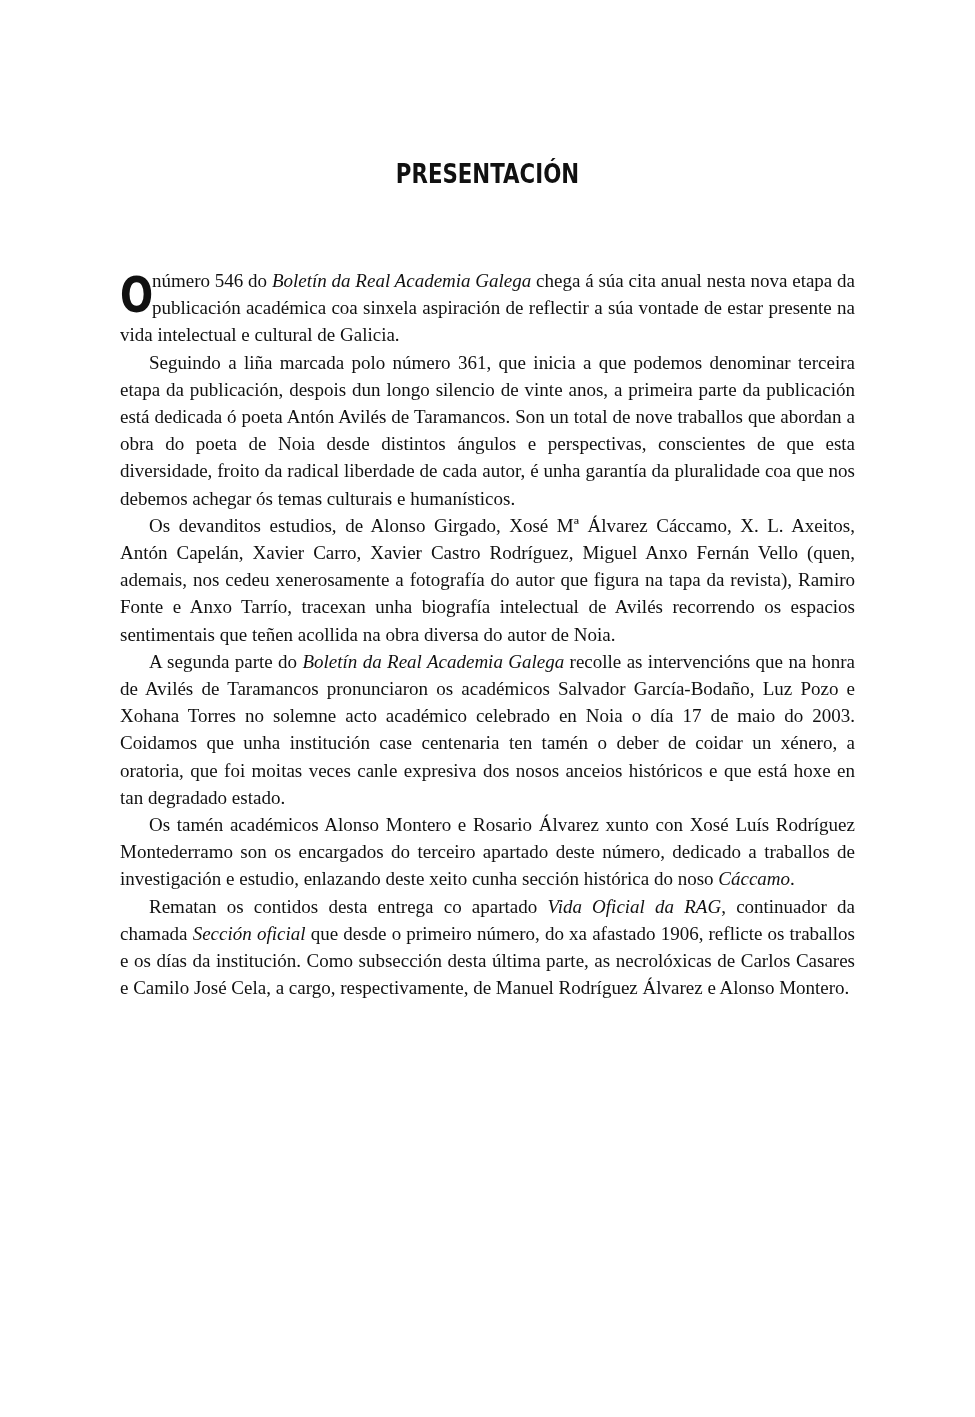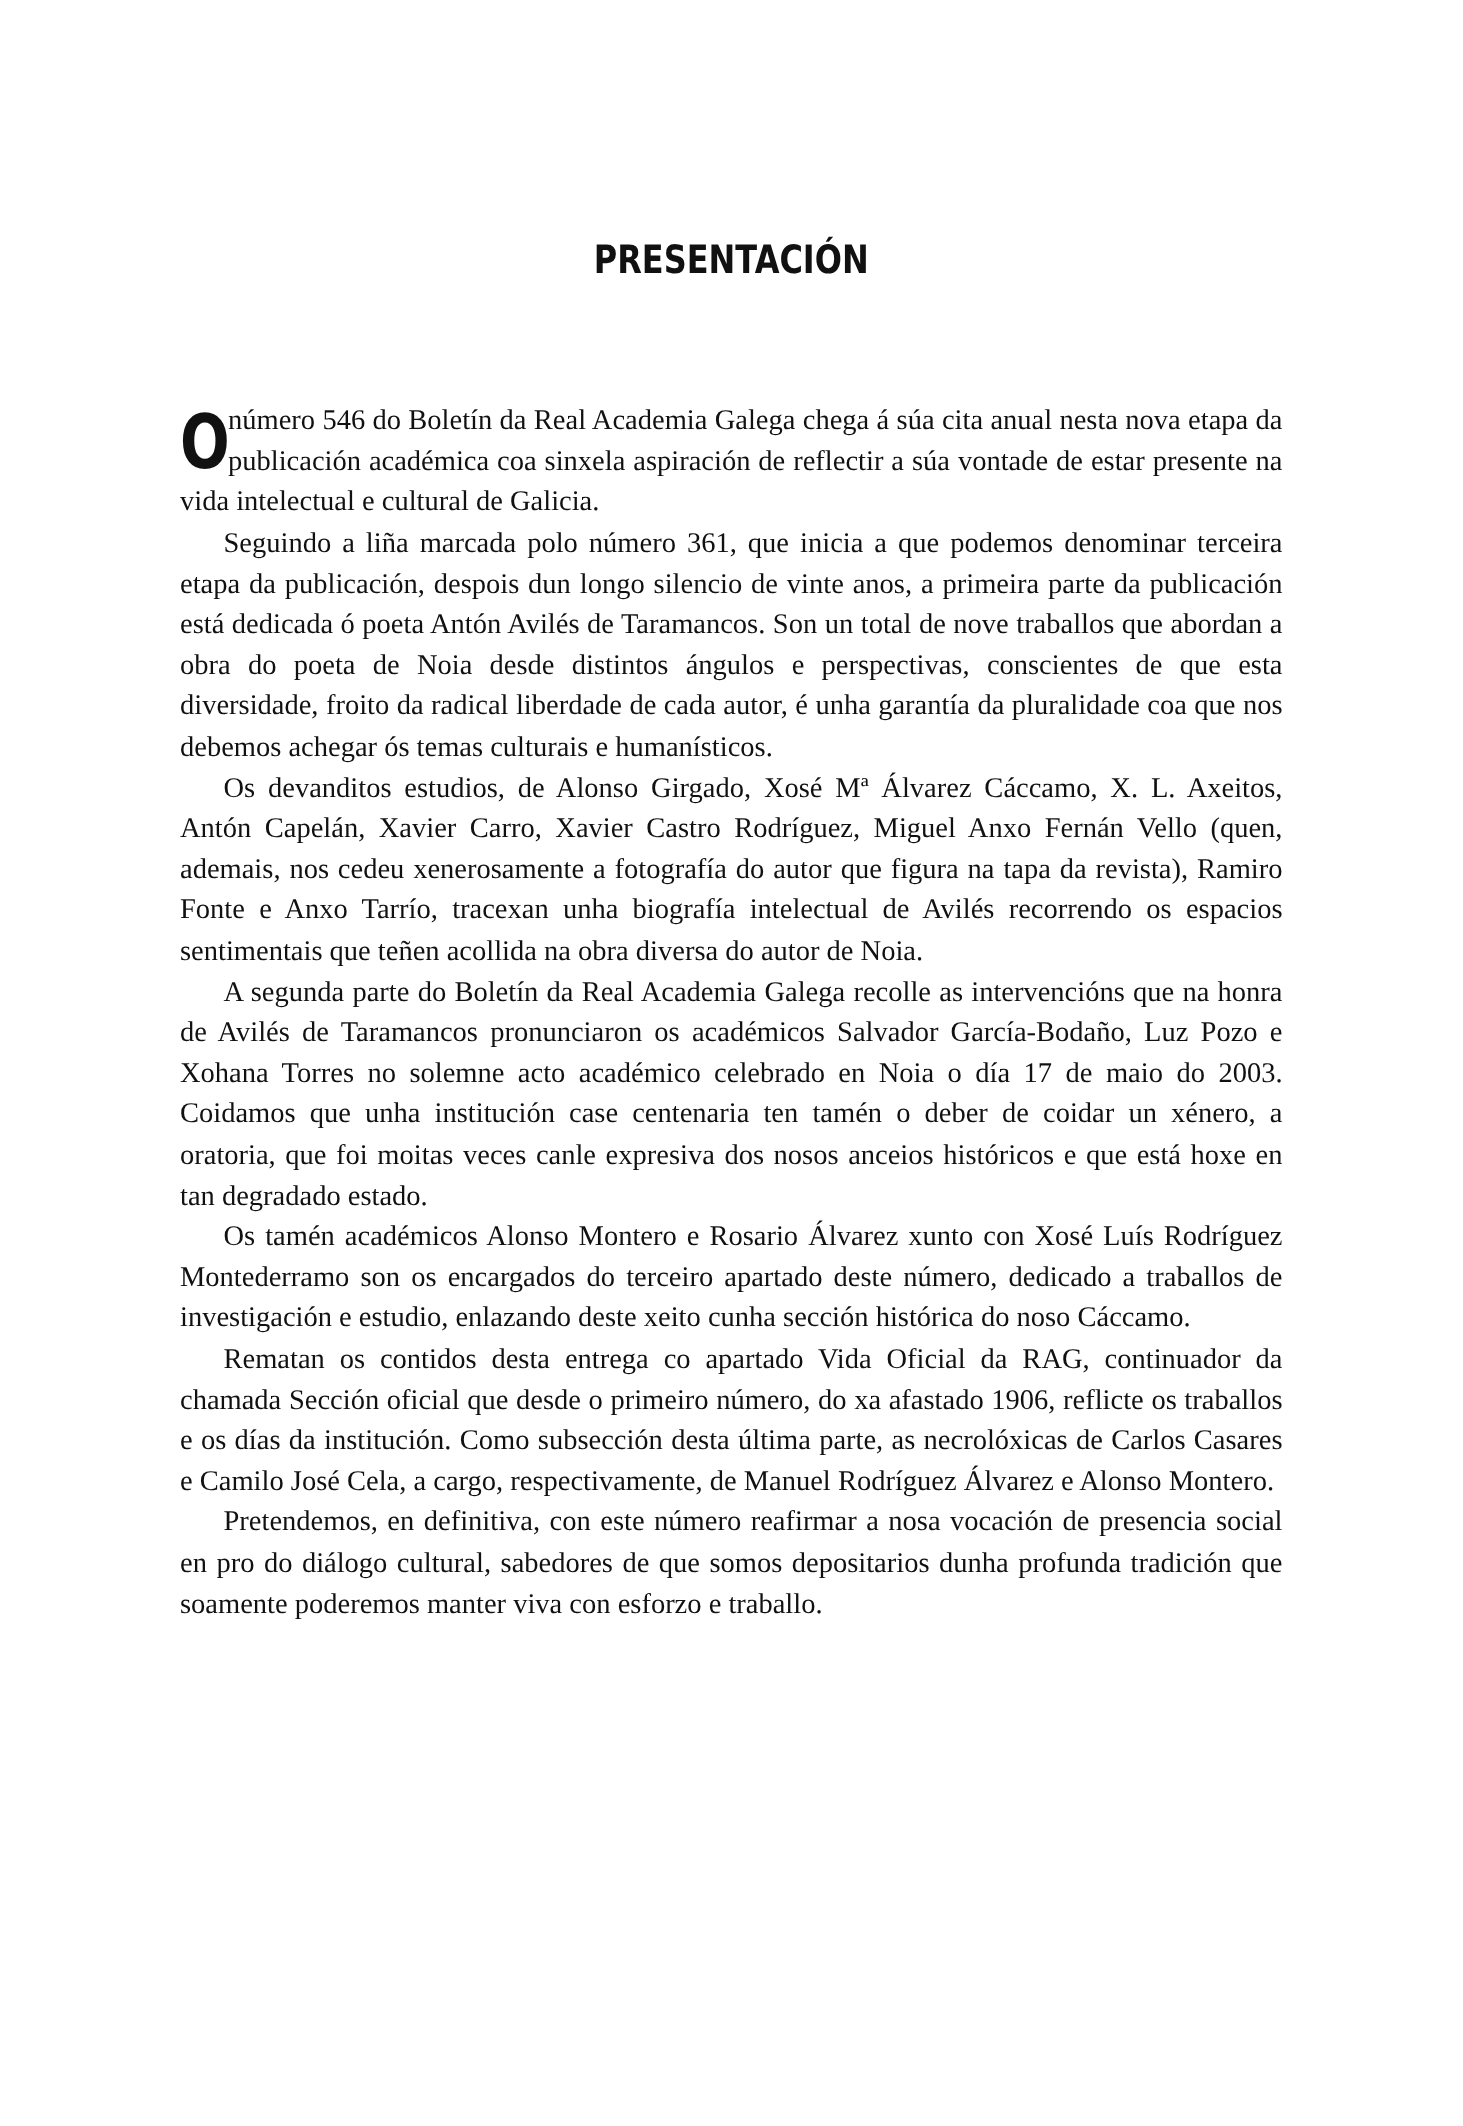--- a/index.html
+++ b/index.html
@@ -59,32 +59,32 @@
       font-weight: bold;
       font-size: 50px;
       line-height: 48px;
       margin: 4px 2px 0 0;
       transform: scaleX(0.78);
       transform-origin: left top;
       width: 30px;
       color: #111;
     }
     .it {
+      font-style: italic;
     }
   </style>
 </head>
 <body>
 
 <div class="page">
   <h1 class="title">PRESENTACIÓN</h1>
 
   <div class="body-text">
     <p class="para first">
       <span class="dropcap">O</span>
     <span class="rm">número 546 do </span><span class="it">Boletín da Real Academia Galega</span><span class="rm"> chega á súa cita anual nesta nova etapa da publicación académica coa sinxela aspiración de reflectir a súa vontade de estar presente na vida intelectual e cultural de Galicia.</span></p>
     <p class="para"><span class="rm">Seguindo a liña marcada polo número 361, que inicia a que podemos denominar ter­ceira etapa da publicación, despois dun longo silencio de vinte anos, a primeira parte da publicación está dedicada ó poeta Antón Avilés de Taramancos. Son un total de nove traballos que abordan a obra do poeta de Noia desde distintos ángulos e perspectivas, conscientes de que esta diversidade, froito da radical liberdade de cada autor, é unha garantía da pluralidade coa que nos debemos achegar ós temas culturais e humanísticos.</span></p>
     <p class="para"><span class="rm">Os devanditos estudios, de Alonso Girgado, Xosé Mª Álvarez Cáccamo, X. L. Axei­tos, Antón Capelán, Xavier Carro, Xavier Castro Rodríguez, Miguel Anxo Fernán Vello (quen, ademais, nos cedeu xenerosamente a fotografía do autor que figura na tapa da revista), Ramiro Fonte e Anxo Tarrío, tracexan unha biografía intelectual de Avilés recorrendo os espacios sentimentais que teñen acollida na obra diversa do autor de Noia.</span></p>
     <p class="para"><span class="rm">A segunda parte do </span><span class="it">Boletín da Real Academia Galega</span><span class="rm"> recolle as intervencións que na honra de Avilés de Taramancos pronunciaron os académicos Salvador García-Bodaño, Luz Pozo e Xohana Torres no solemne acto académico celebrado en Noia o día 17 de maio do 2003. Coidamos que unha institución case centenaria ten tamén o deber de coi­dar un xénero, a oratoria, que foi moitas veces canle expresiva dos nosos anceios histó­ricos e que está hoxe en tan degradado estado.</span></p>
     <p class="para"><span class="rm">Os tamén académicos Alonso Montero e Rosario Álvarez xunto con Xosé Luís Rodríguez Montederramo son os encargados do terceiro apartado deste número, dedica­do a traballos de investigación e estudio, enlazando deste xeito cunha sección histórica do noso </span><span class="it">Cáccamo</span><span class="rm">.</span></p>
     <p class="para"><span class="rm">Rematan os contidos desta entrega co apartado </span><span class="it">Vida Oficial da RAG</span><span class="rm">, continuador da chamada </span><span class="it">Sección oficial</span><span class="rm"> que desde o primeiro número, do xa afastado 1906, reflicte os tra­ballos e os días da institución. Como subsección desta última parte, as necrolóxicas de Carlos Casares e Camilo José Cela, a cargo, respectivamente, de Manuel Rodríguez Álvarez e Alonso Montero.</span></p>
-    <p class="para"><span class="rm">Pretendemos, en definitiva, con este número reafirmar a nosa vocación de presencia social en pro do diálogo cultural, sabedores de que somos depositarios dunha profunda tradición que soamente poderemos manter viva con esforzo e traballo.</span></p>
   </div>
 </div>
 
 </body></html>

